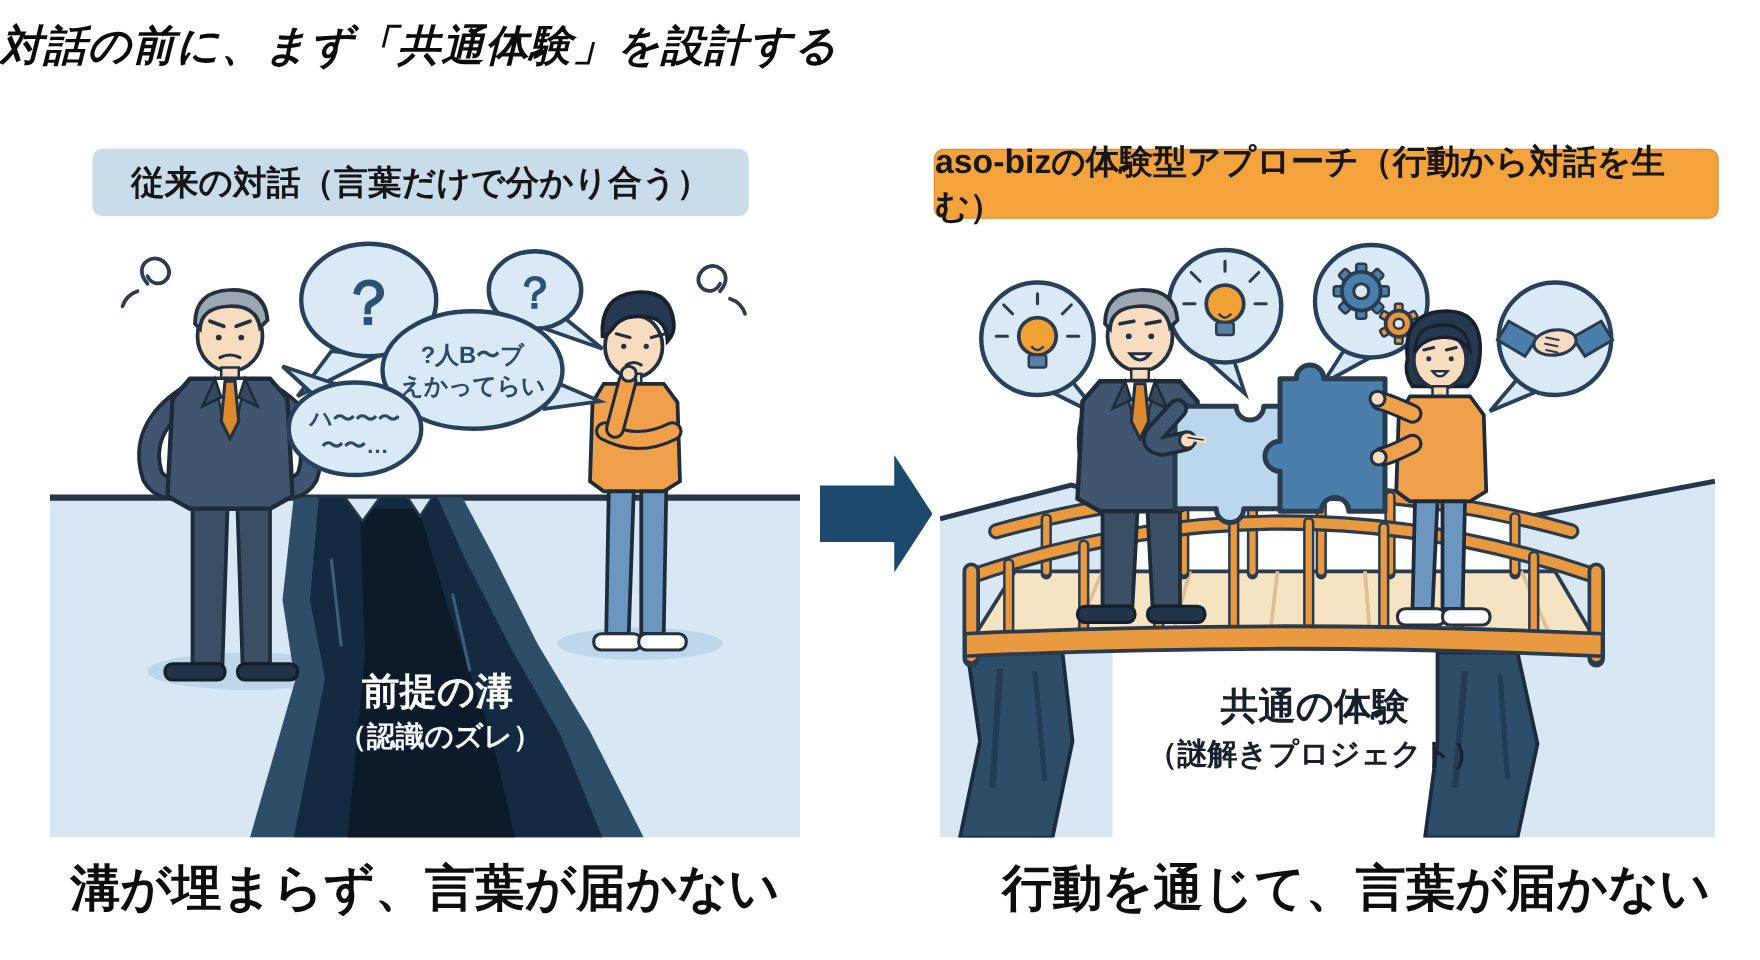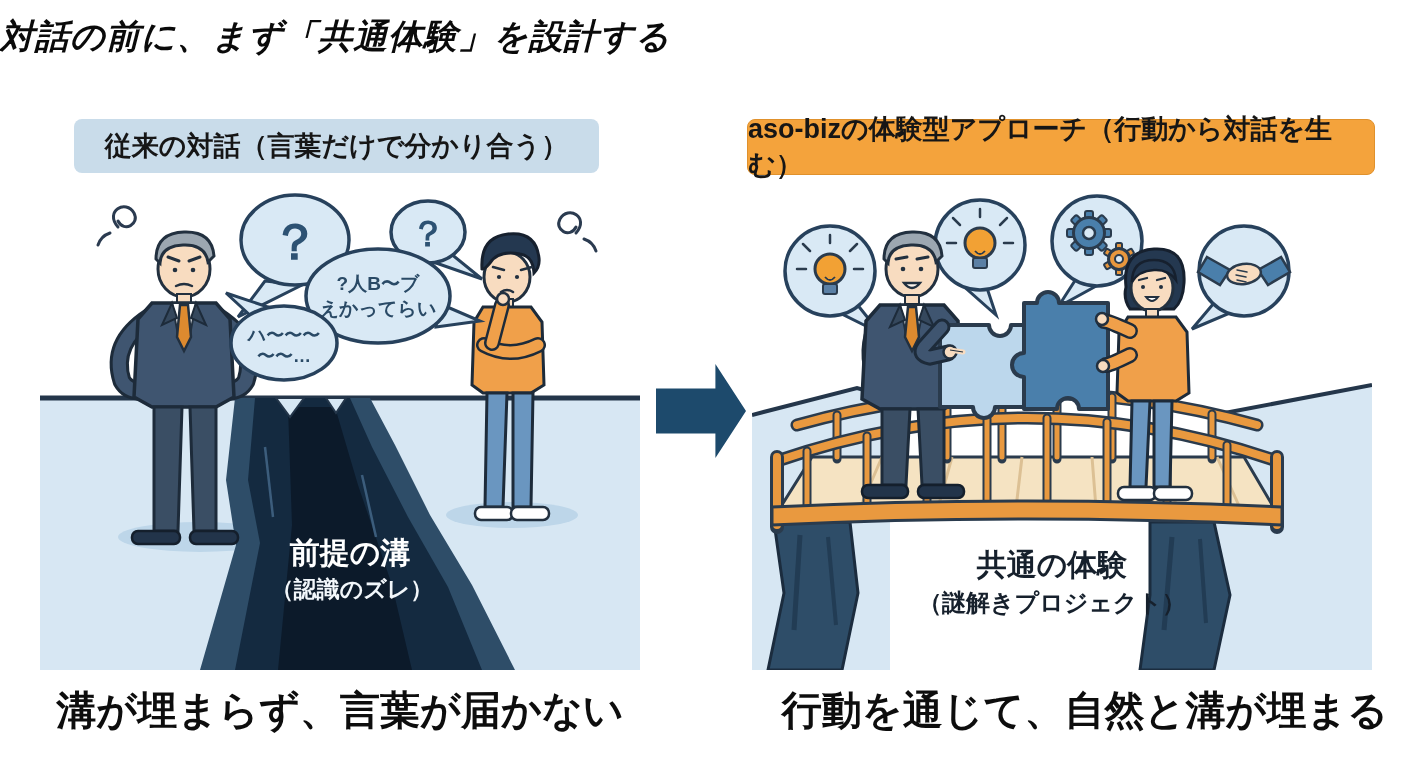--- a/index.html
+++ b/index.html
@@ -296,15 +296,15 @@
       <path d="M378,146 Q356,136 352,136" stroke="#f0a04a" stroke-width="11" fill="none" stroke-linecap="round"></path>
       <path d="M378,170 Q358,180 354,180" stroke="#1d2b3a" stroke-width="16" fill="none" stroke-linecap="round"></path>
       <path d="M378,170 Q358,180 354,180" stroke="#f0a04a" stroke-width="11" fill="none" stroke-linecap="round"></path>
       <circle cx="350" cy="134" r="6" fill="#f8dcc0" stroke="#22303f" stroke-width="2.5"></circle>
       <circle cx="351" cy="181" r="6" fill="#f8dcc0" stroke="#22303f" stroke-width="2.5"></circle>
     </g>
   </svg>
   </div>
 
   <div class="caption cap-left">溝が埋まらず、言葉が届かない</div>
-  <div class="caption cap-right">行動を通じて、自然と溝が埋まる</div>
+  <div class="caption cap-right">行動を通じて、言葉が届かない</div>
 
 </div>
 
 </body></html>

